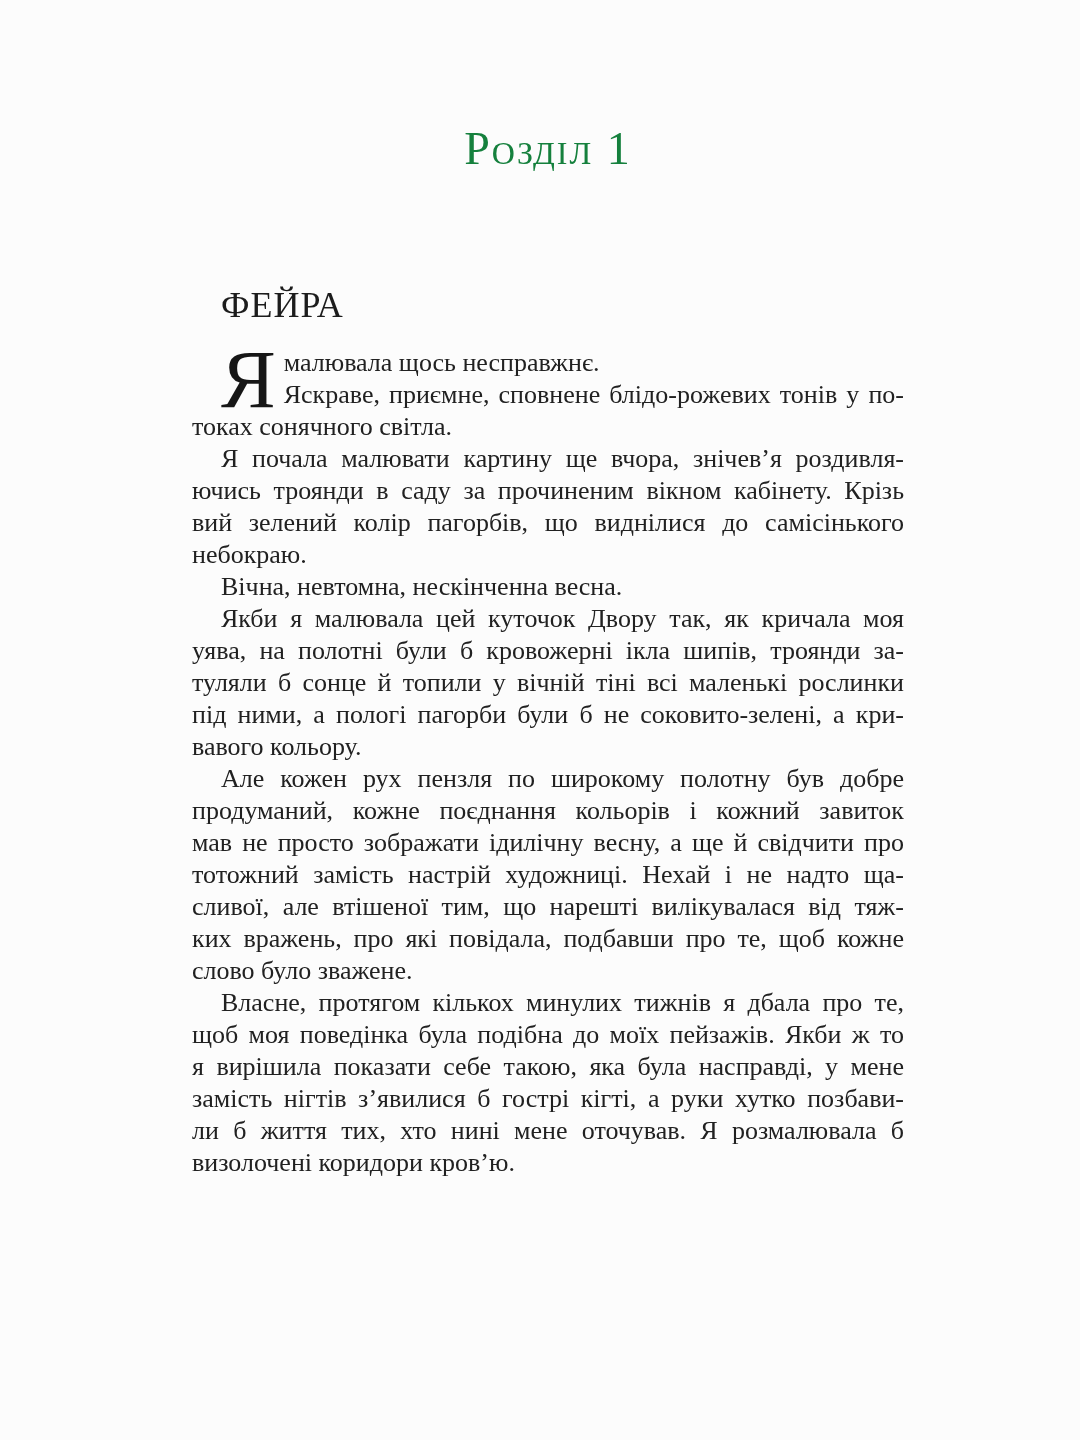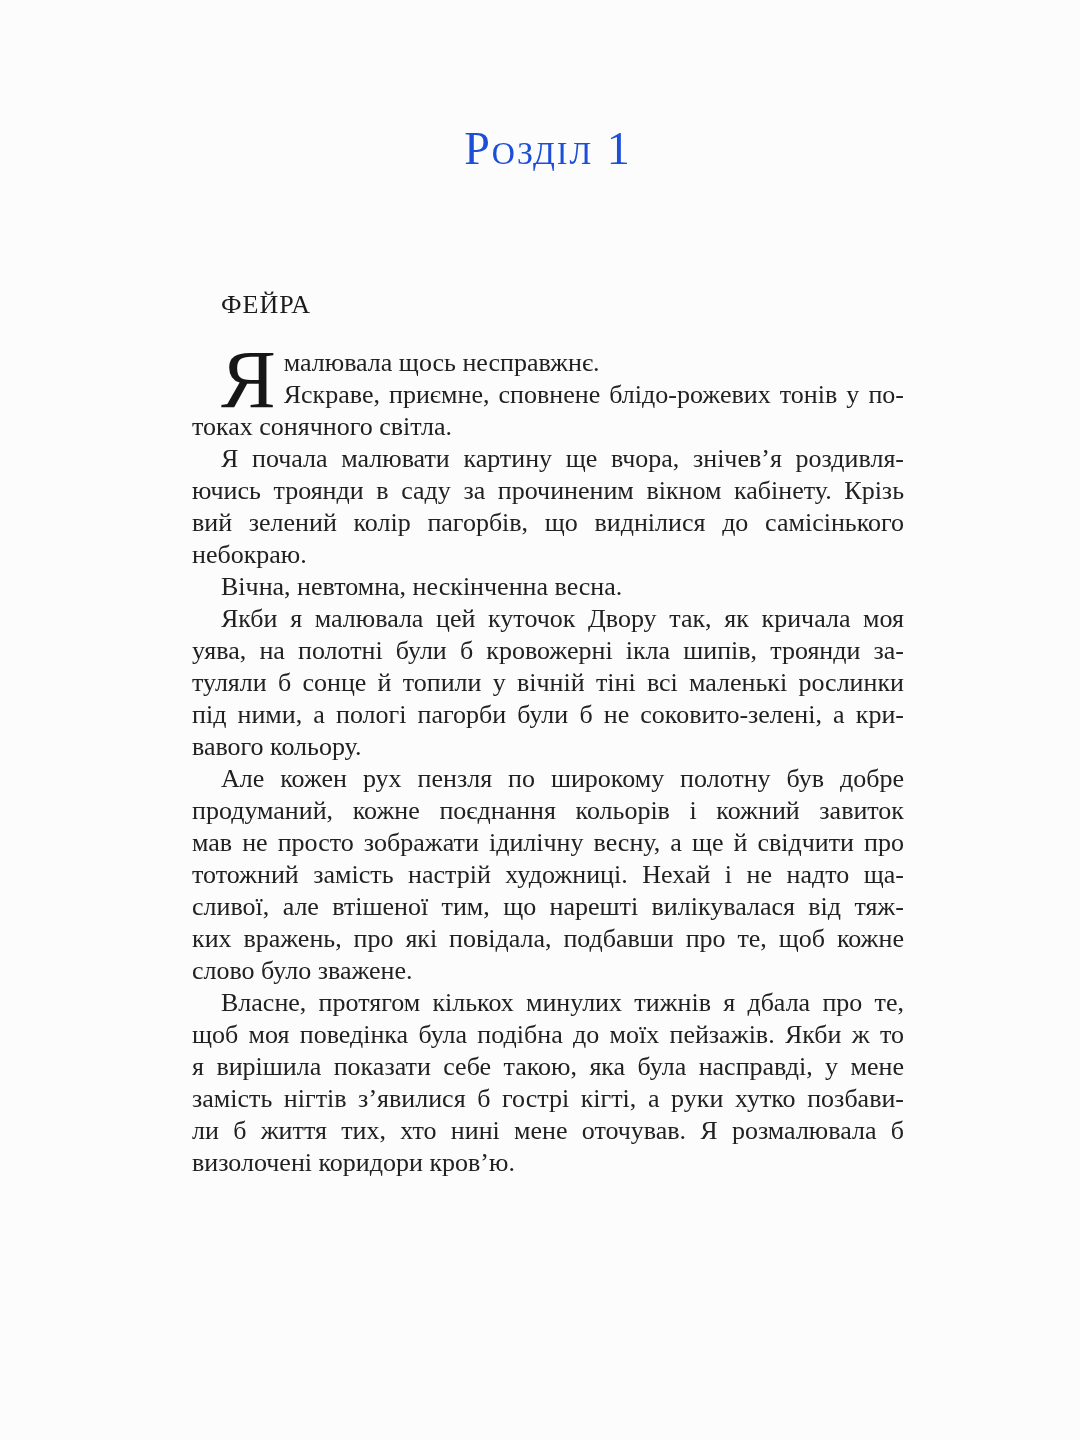--- a/index.html
+++ b/index.html
@@ -22,26 +22,26 @@
     top: 0;
     width: 712px;
   }
   .chapter-title {
     margin-top: 121px;
     text-align: center;
     font-size: 46px;
     line-height: 55px;
     font-variant: small-caps;
     letter-spacing: 2px;
-    color: #1d4ed8;
+    color: #15803d;
   }
   .section-heading {
     margin-top: 112px;
     margin-left: 29px;
-    font-size: 26px;
+    font-size: 36px;
     line-height: 34px;
     letter-spacing: 1px;
     color: #1c1c1c;
   }
   .body-text {
     margin-top: 25px;
     font-size: 26px;
     line-height: 32px;
     color: #212121;
   }

